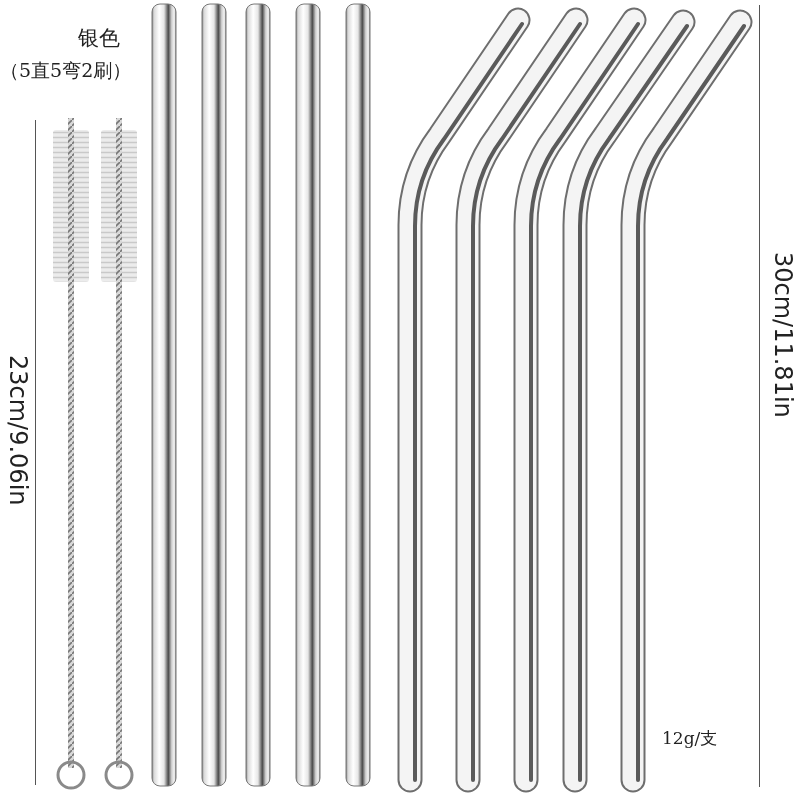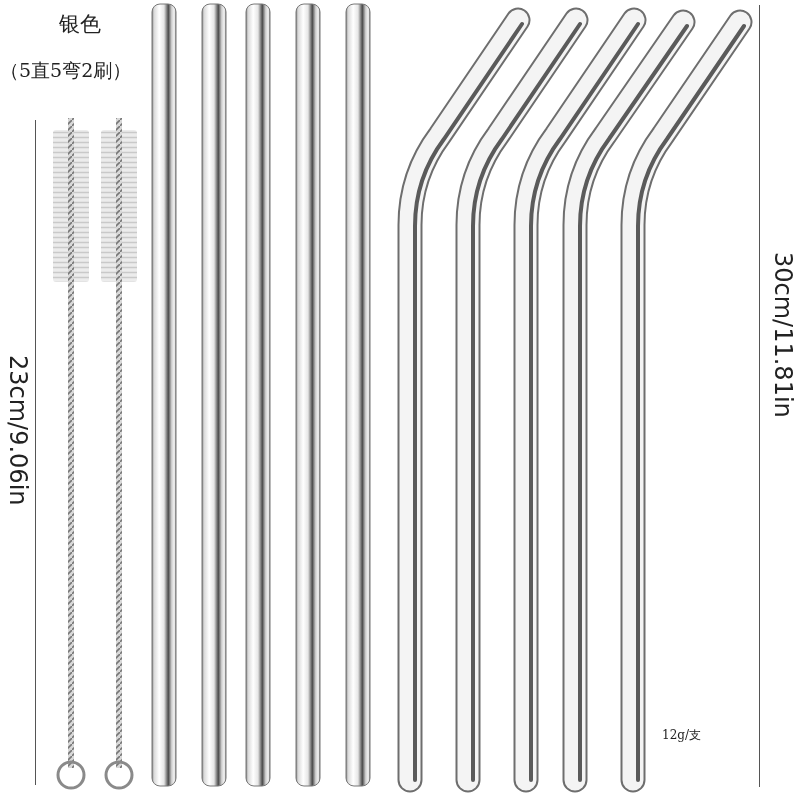--- a/index.html
+++ b/index.html
@@ -1,20 +1,20 @@
 <!DOCTYPE html>
 <html><head>
 <meta charset="utf-8">
 <style>
   html, body { margin: 0; padding: 0; background: #ffffff; }
   #stage { position: relative; width: 800px; height: 800px; overflow: hidden; background: #ffffff; }
   .label { position: absolute; color: #222; font-family: "DejaVu Serif", "Liberation Serif", serif; }
-  #color-label { left: 40px; top: 10px; width: 80px; text-align: center; font-size: 21px; }
+  #color-label { left: 40px; top: 24px; width: 80px; text-align: right; font-size: 21px; }
   #set-label { left: 0px; top: 58px; width: 160px; text-align: left; font-size: 19px; }
-  #weight-label { left: 662px; top: 727px; font-size: 12px; }
+  #weight-label { left: 662px; top: 727px; font-size: 17px; }
   .dim-line { position: absolute; width: 1px; background: #555; }
   .rot { position: absolute; font-family: "DejaVu Sans", "Liberation Sans", sans-serif; color: #222; white-space: nowrap; }
   svg { position: absolute; left: 0; top: 0; }
 </style>
 </head>
 <body>
 
 <div id="stage">
 
   <svg width="800" height="800" viewBox="0 0 800 800">

